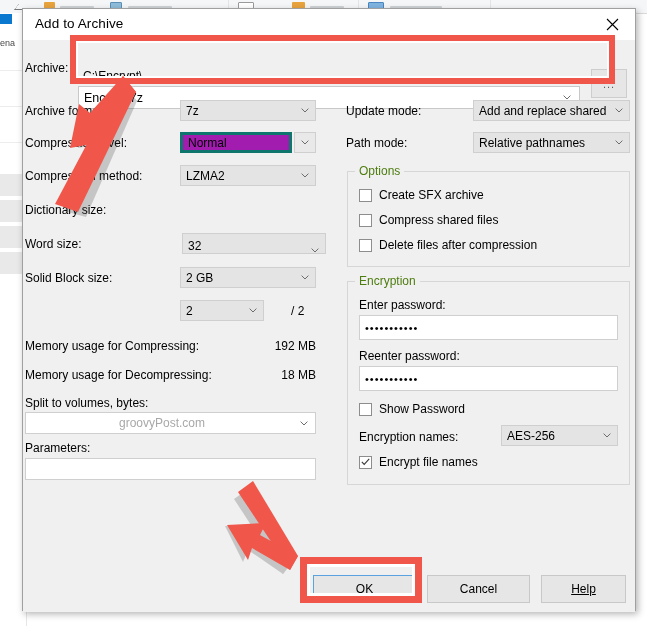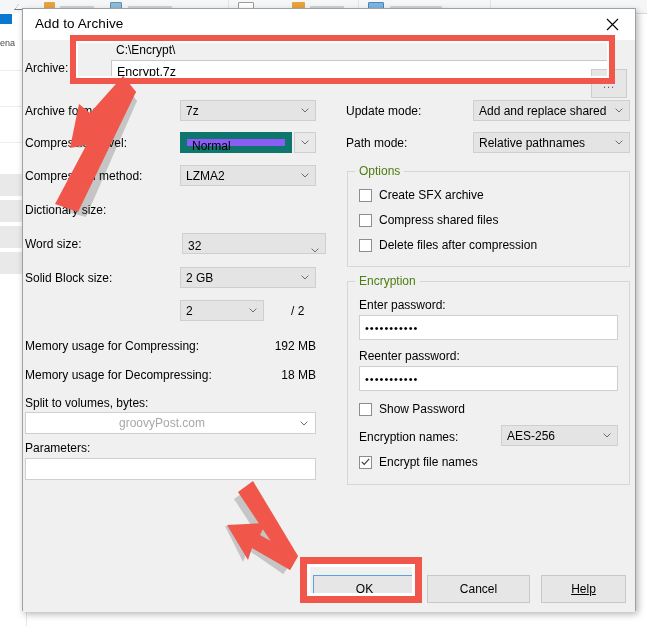--- a/index.html
+++ b/index.html
@@ -40,21 +40,21 @@
   
   .combo{
     position:absolute;height:21px;background:#e4e4e4;border:1px solid #cfcfcf;
     box-sizing:border-box;display:flex;align-items:center;
   }
   .combo .ctext{flex:1;padding-left:5px;font-size:12px;color:#000;white-space:nowrap;overflow:hidden;}
   .combo .carrow{width:20px;display:flex;align-items:center;justify-content:center;}
   .chev{width:8px;height:5px;}
   
   .combo-edit{position:absolute;height:21px;box-sizing:border-box;}
-  .combo-edit .edit{position:absolute;left:0;top:0;bottom:0;right:24px;background:#8b5cf6;border:7px solid #0f766e;box-sizing:border-box;display:flex;align-items:flex-start;}
+  .combo-edit .edit{position:absolute;left:0;top:0;bottom:0;right:24px;background:#a21caf;border:3px solid #0f766e;box-sizing:border-box;display:flex;align-items:flex-end;}
   .combo-edit .edit span{padding-left:5px;font-size:12px;color:#000;}
   .combo-edit .btn{position:absolute;right:0;top:0;bottom:0;width:22px;background:#e9e9e9;border:1px solid #cfcfcf;box-sizing:border-box;display:flex;align-items:center;justify-content:center;}
 
   
   .tinput{position:absolute;height:22px;background:#ffffff;border:1px solid #cfcfcf;box-sizing:border-box;display:flex;align-items:center;}
   .tinput span{padding-left:5px;font-size:12px;color:#000;white-space:nowrap;}
   .tinput .ph{color:#a8a8a8;}
 
   
   .arch-box{position:absolute;box-sizing:border-box;background:#f0f0f0;}
@@ -120,21 +120,21 @@
     <div class="close-btn">
       <svg width="13" height="13" viewBox="0 0 13 13">
           <path d="M1 1 L12 12 M12 1 L1 12" stroke="#000" stroke-width="1.1" fill="none"></path>
         </svg>
     </div>
   </div>
 
   <div class="dlg-body">
 
     <div class="lbl" style="left:2px;top:21px;">Archive:</div>
-    <div class="arch-box" style="left:55px;top:0;width:502px;height:45px;margin-left:33px;">
+    <div class="arch-box" style="left:55px;top:26px;width:502px;height:45px;">
       <div class="arch-path">C:\Encrypt\</div>
       <div class="arch-combo">
         <div class="ctext">Encrypt.7z</div>
         <div class="carrow">
           <svg class="chev" viewBox="0 0 8 5">
               <path d="M0.6 0.6 L4 4 L7.4 0.6" stroke="#6d6d6d" stroke-width="1" fill="none"></path>
             </svg>
         </div>
       </div>
     </div>

